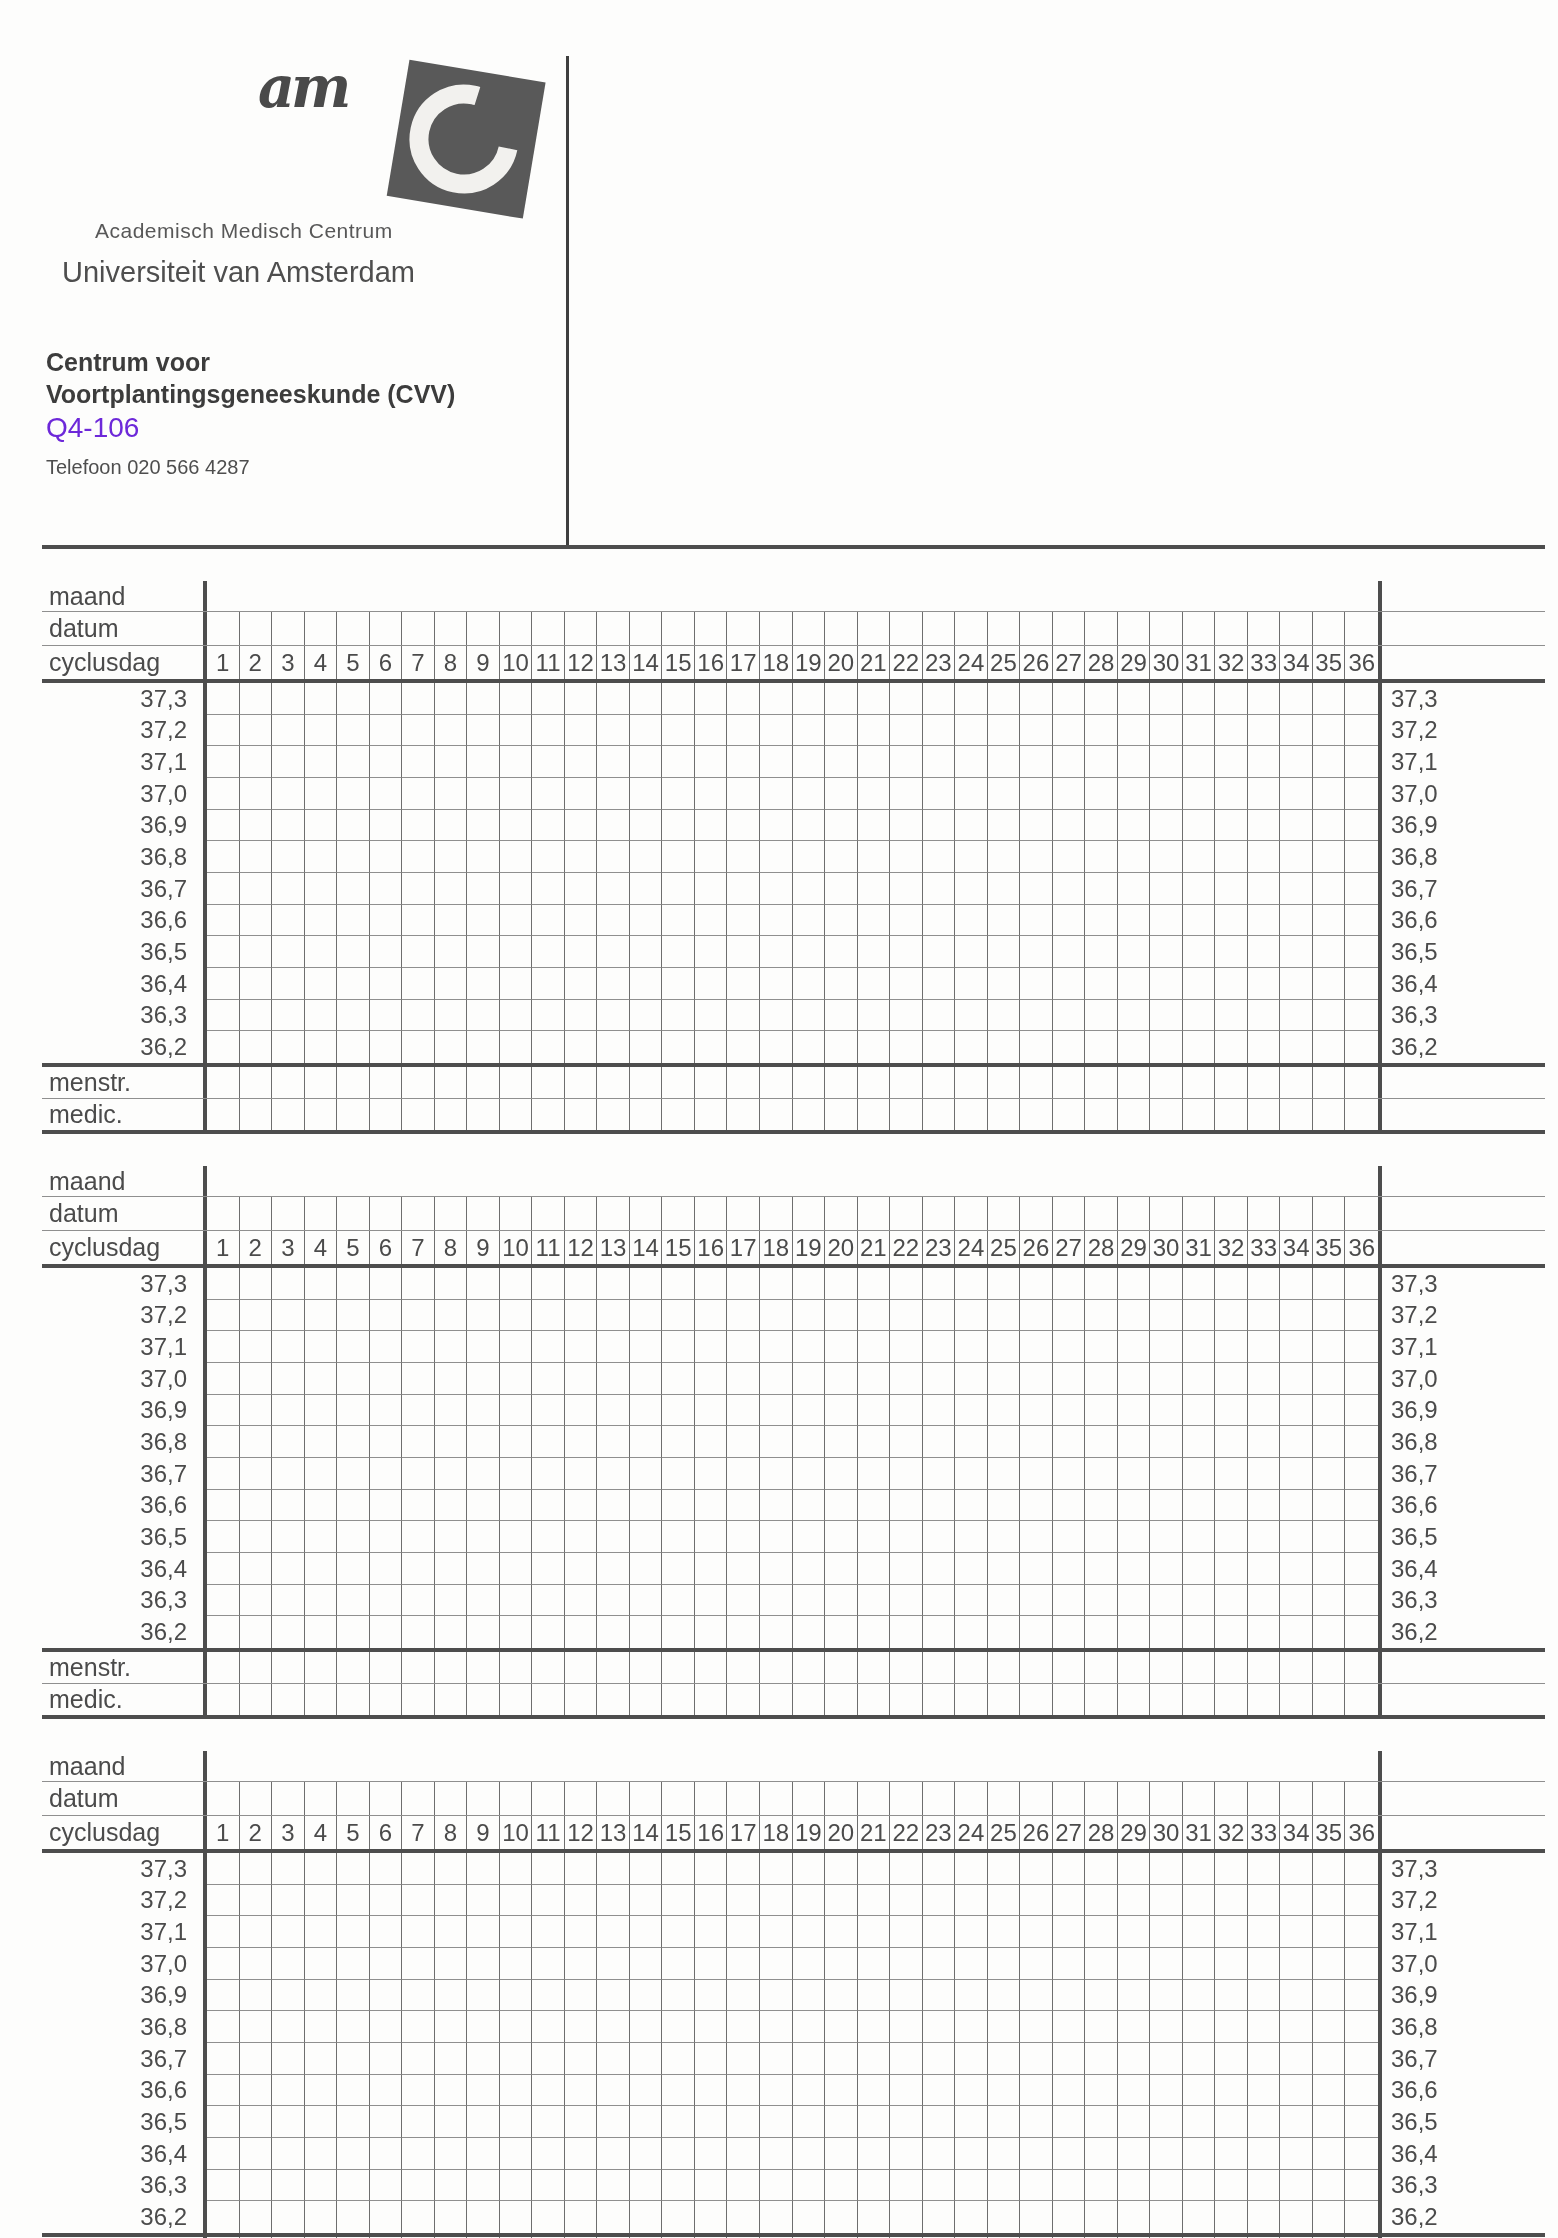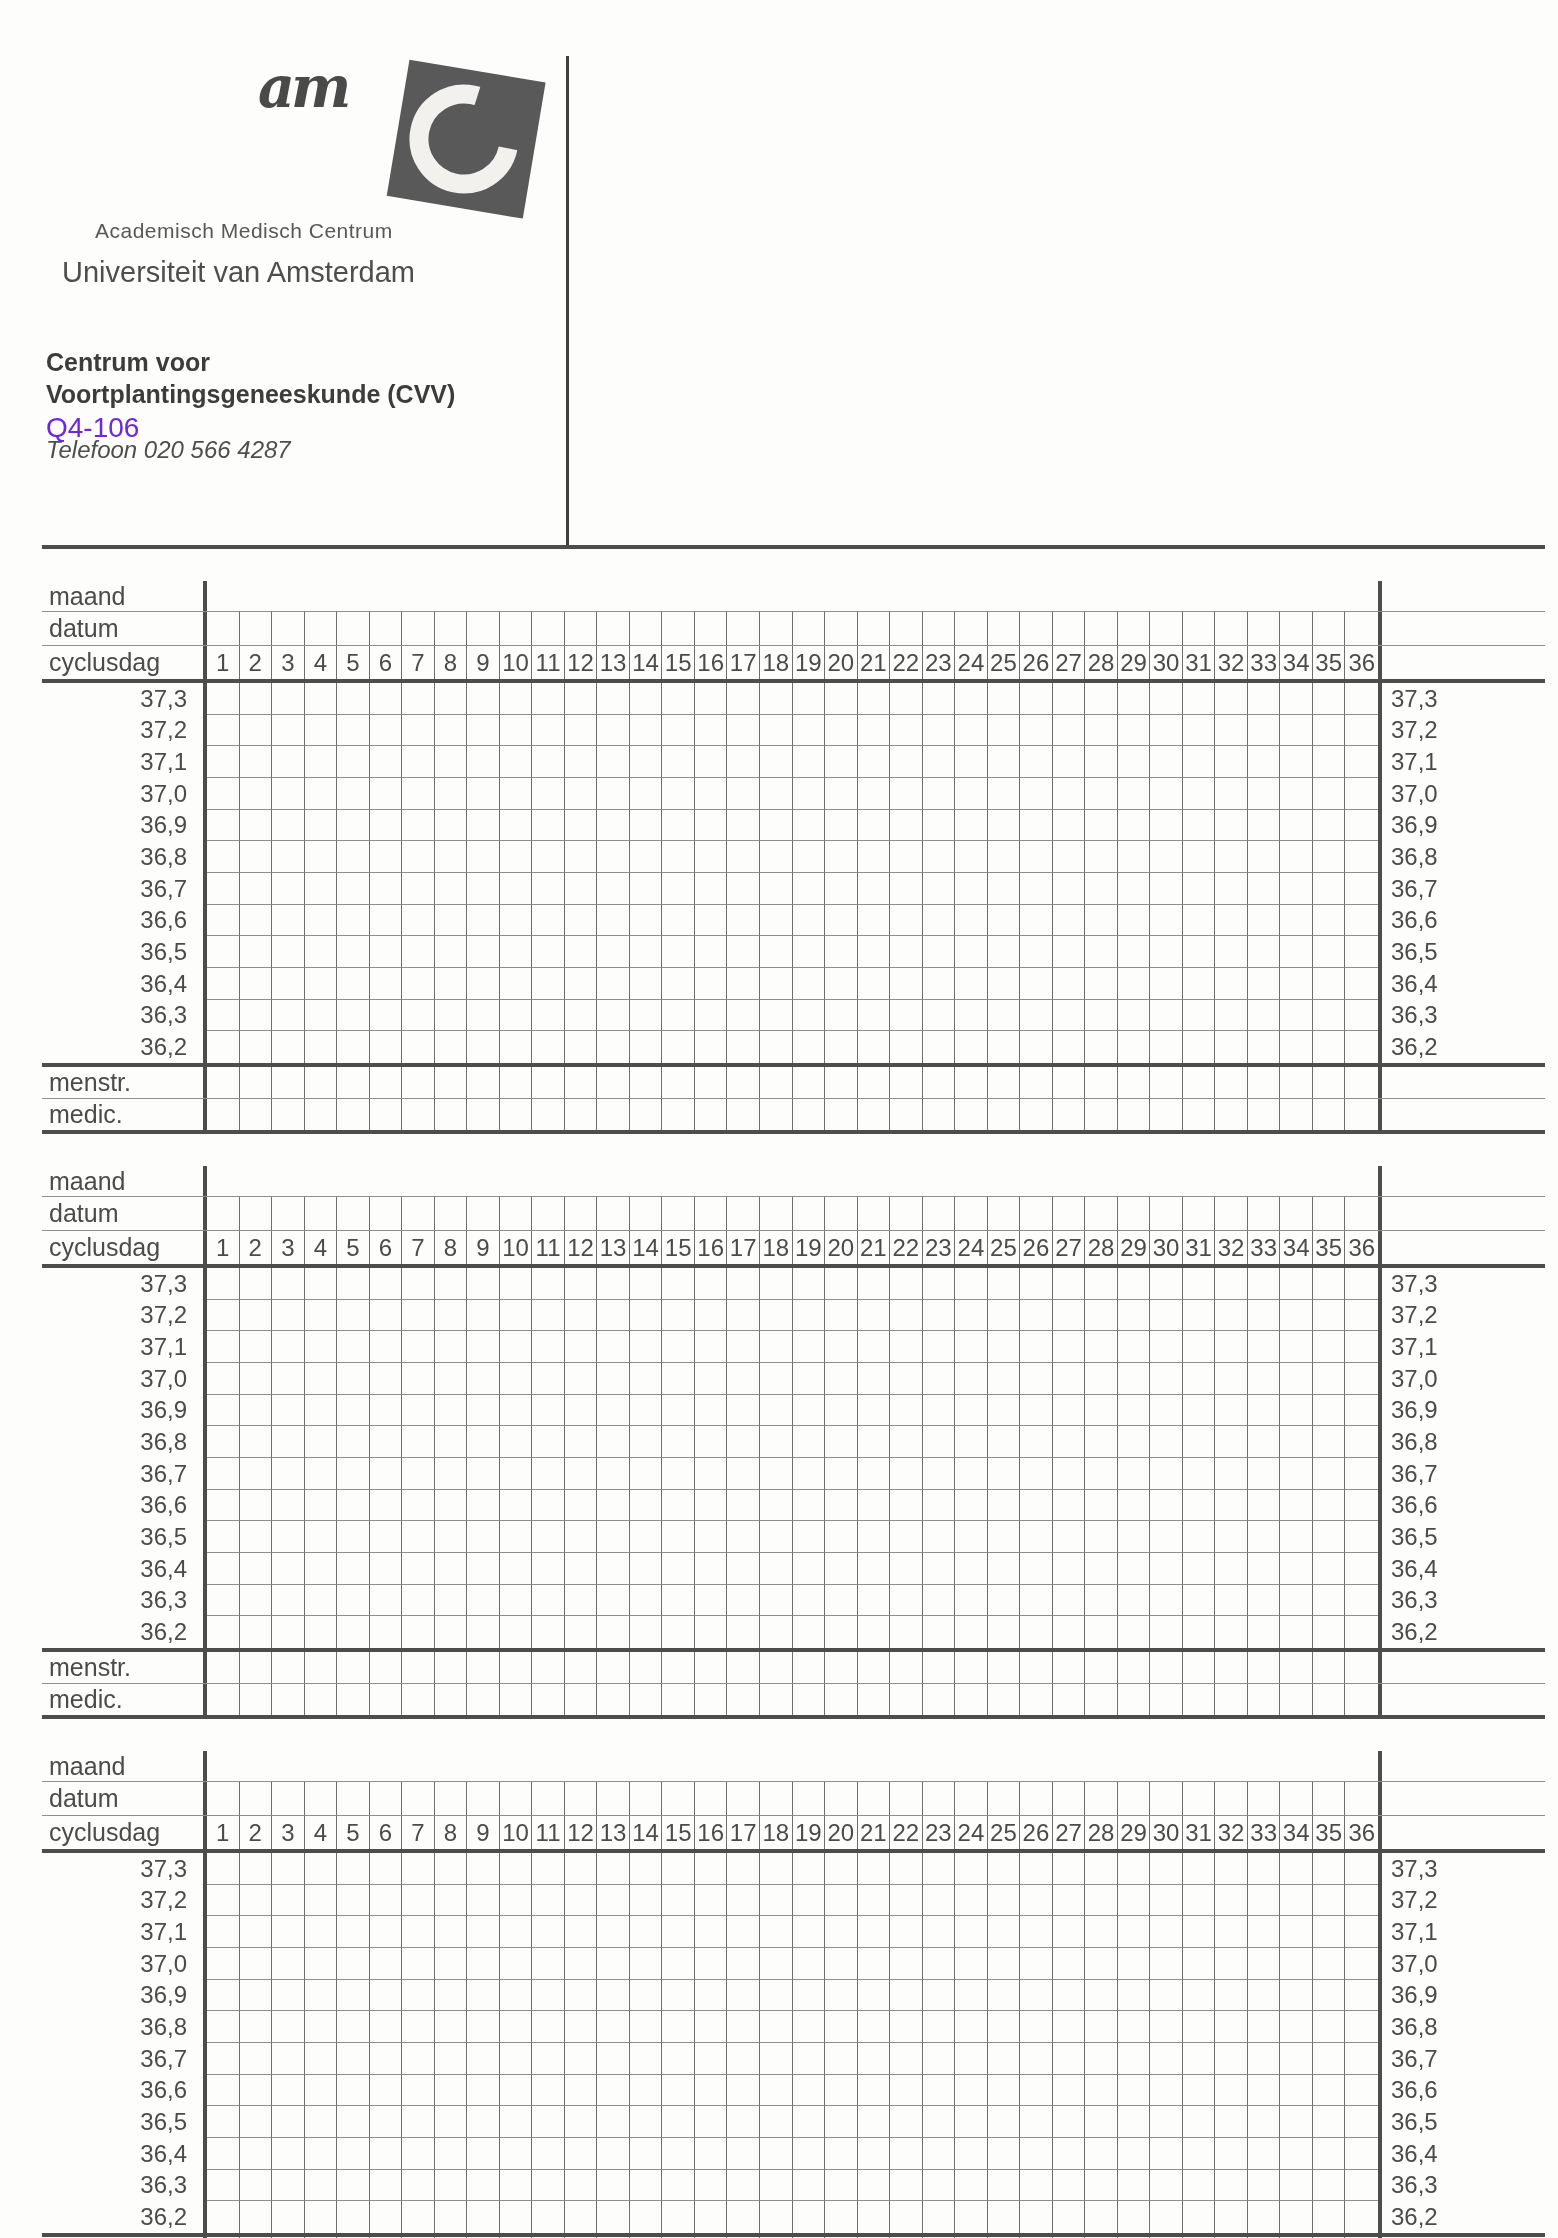--- a/index.html
+++ b/index.html
@@ -25,21 +25,21 @@
     font-style:italic;font-weight:600;
     font-size:57px;line-height:1;
     letter-spacing:-4px;color:#4a4a4a;
   }
   .logo-mark{position:absolute;left:380px;top:48px;width:176px;height:186px;}
   .vrule{position:absolute;left:566px;top:56px;width:3px;height:490px;background:#3f3f3f;}
   .org1{position:absolute;left:95px;top:219px;font-size:21px;letter-spacing:.5px;color:#585858;}
   .org2{position:absolute;left:62px;top:256px;font-size:29px;color:#4e4e4e;}
   .dept{position:absolute;left:46px;top:346px;font-size:25px;font-weight:bold;line-height:32px;color:var(--ink);}
   .room{position:absolute;left:46px;top:412px;font-size:28px;color:#6d28d9;}
-  .phone{position:absolute;left:46px;top:436px;font-size:24px;color:#4e4e4e;font-style:italic;}
+  .phone{position:absolute;left:46px;top:456px;font-size:20px;color:#4e4e4e;}
   .form-title{position:absolute;left:44px;top:482px;font-size:35px;font-weight:bold;letter-spacing:.5px;color:#383838;}
   
   .btable{
     position:absolute;left:42px;top:545px;width:1503px;
     border-top:4px solid var(--thick);
   }
   .section{border-bottom:4px solid var(--thick);}
   .row{display:flex;align-items:stretch;}
   .row-maand{height:30px;border-bottom:1px solid var(--thin);margin-top:32px;}
   .row-datum{height:33px;border-bottom:1px solid var(--thin);}

